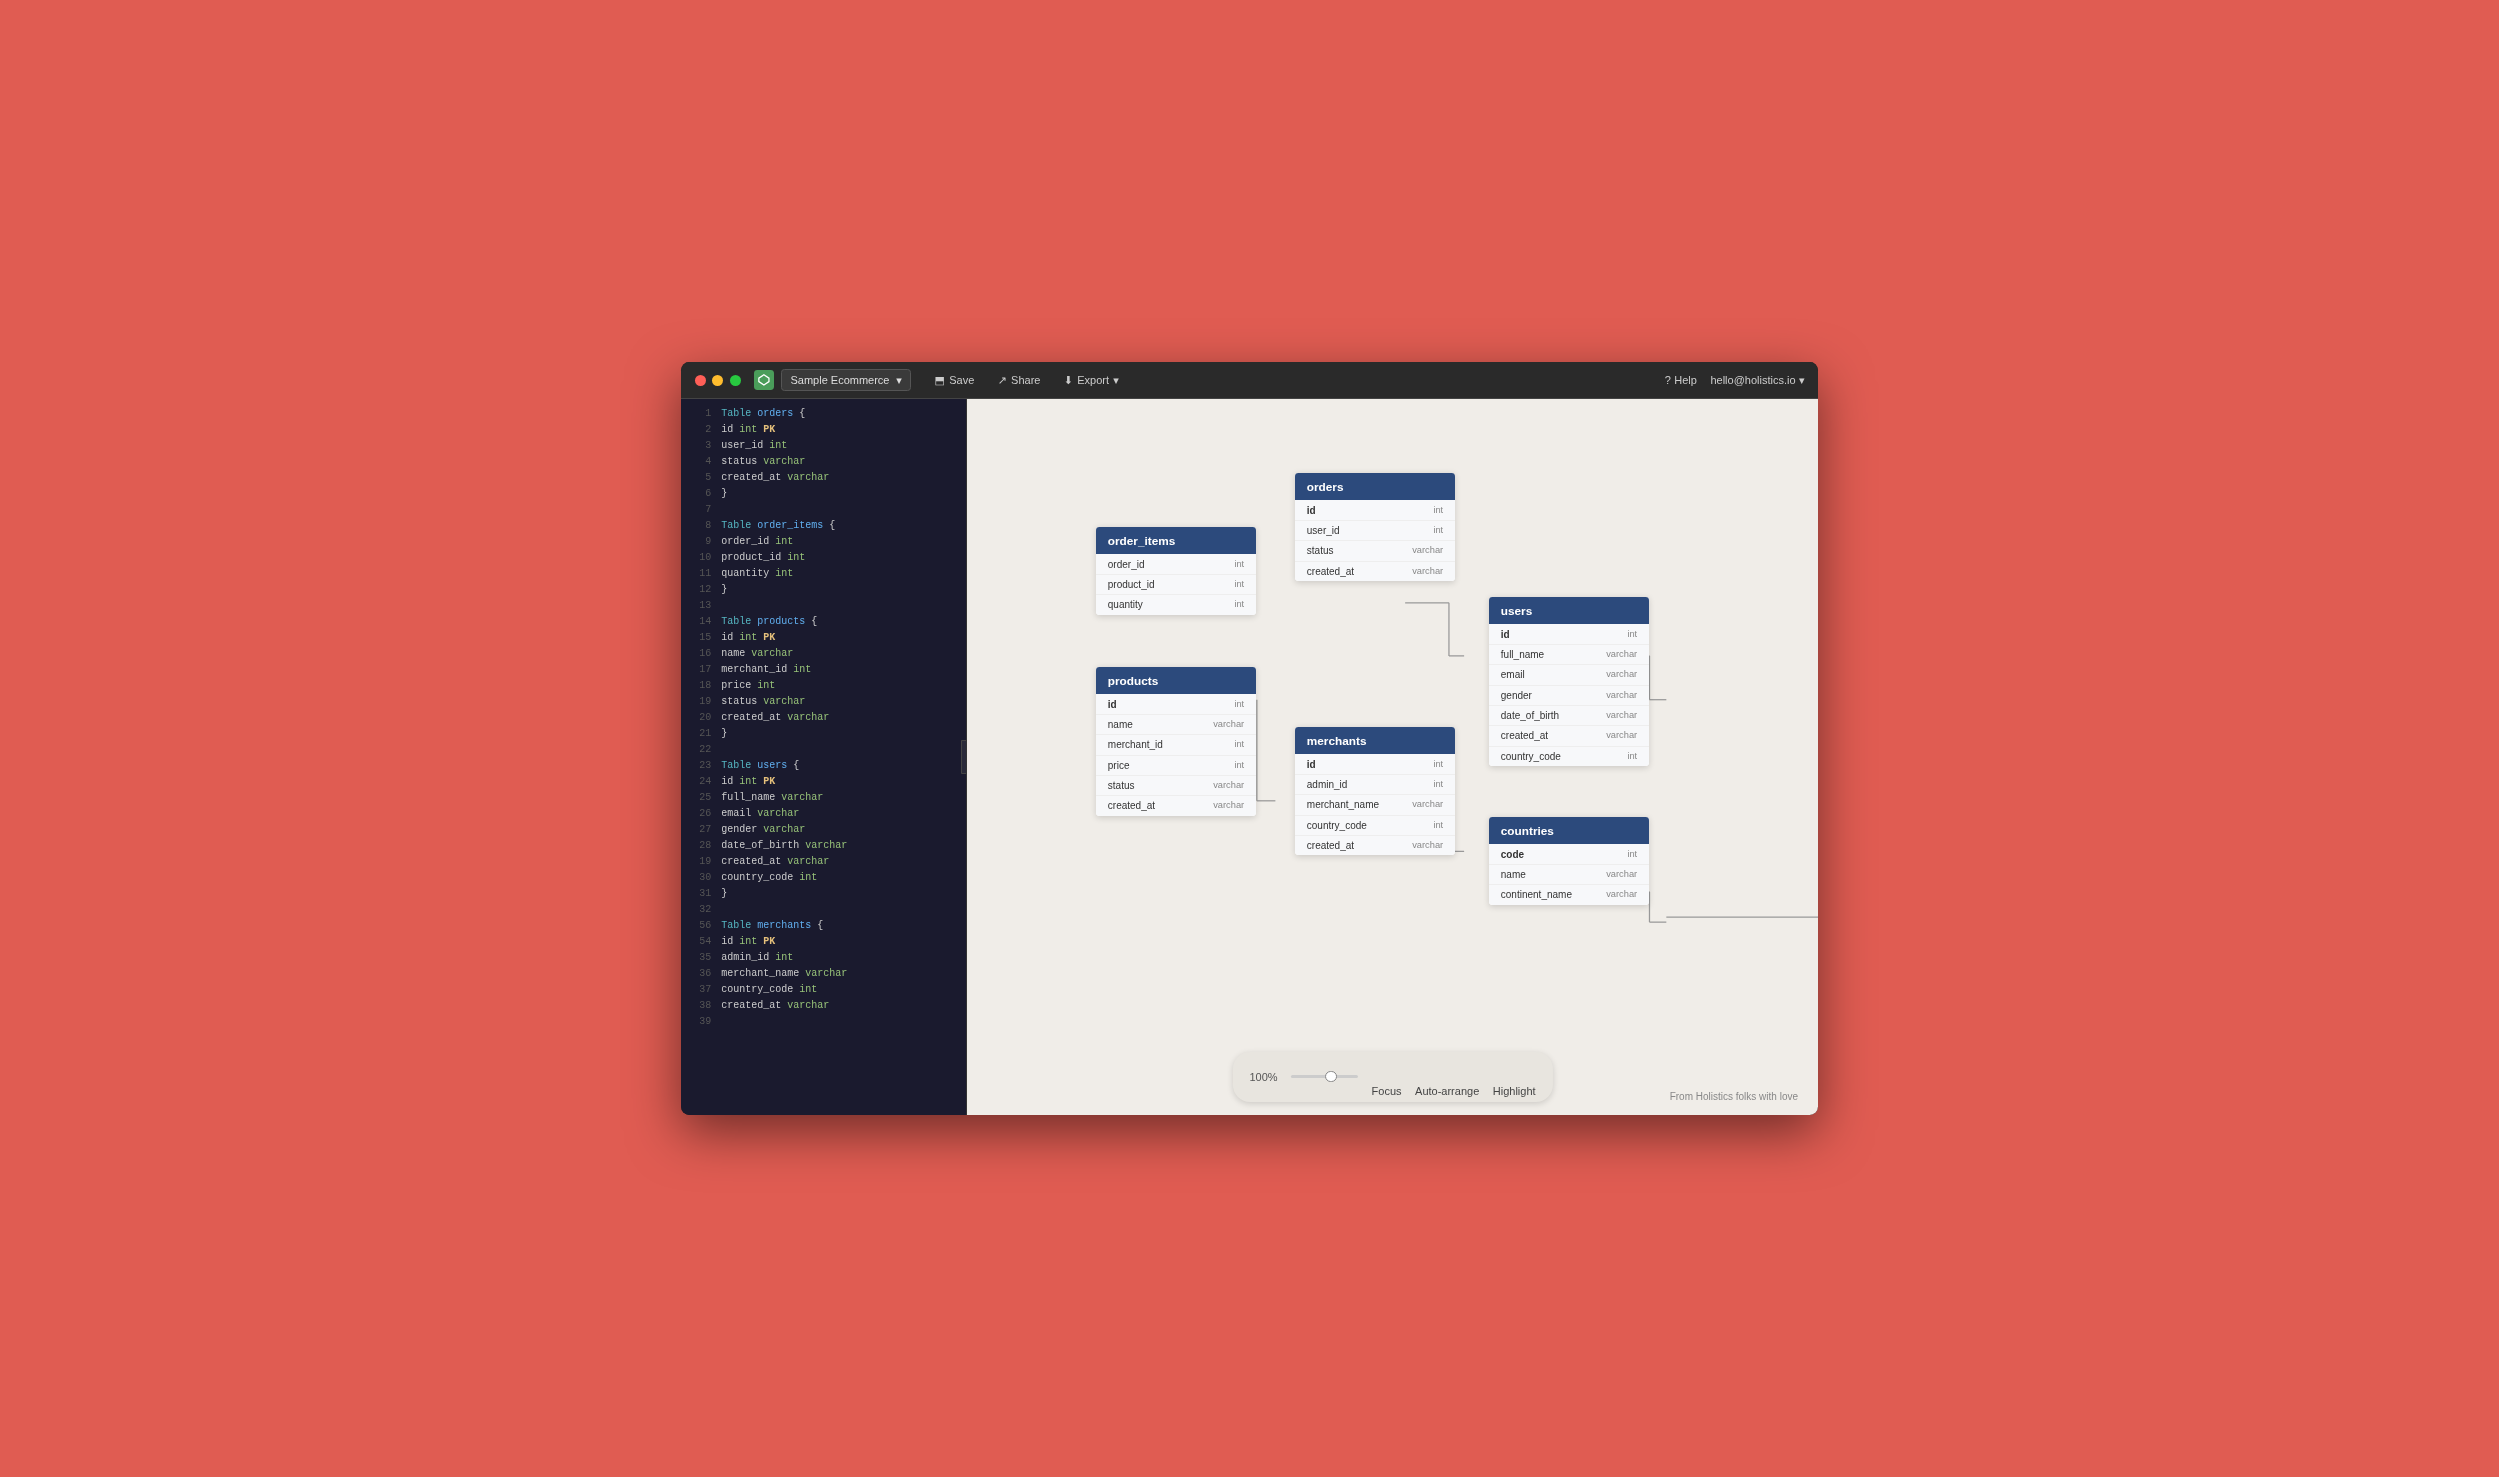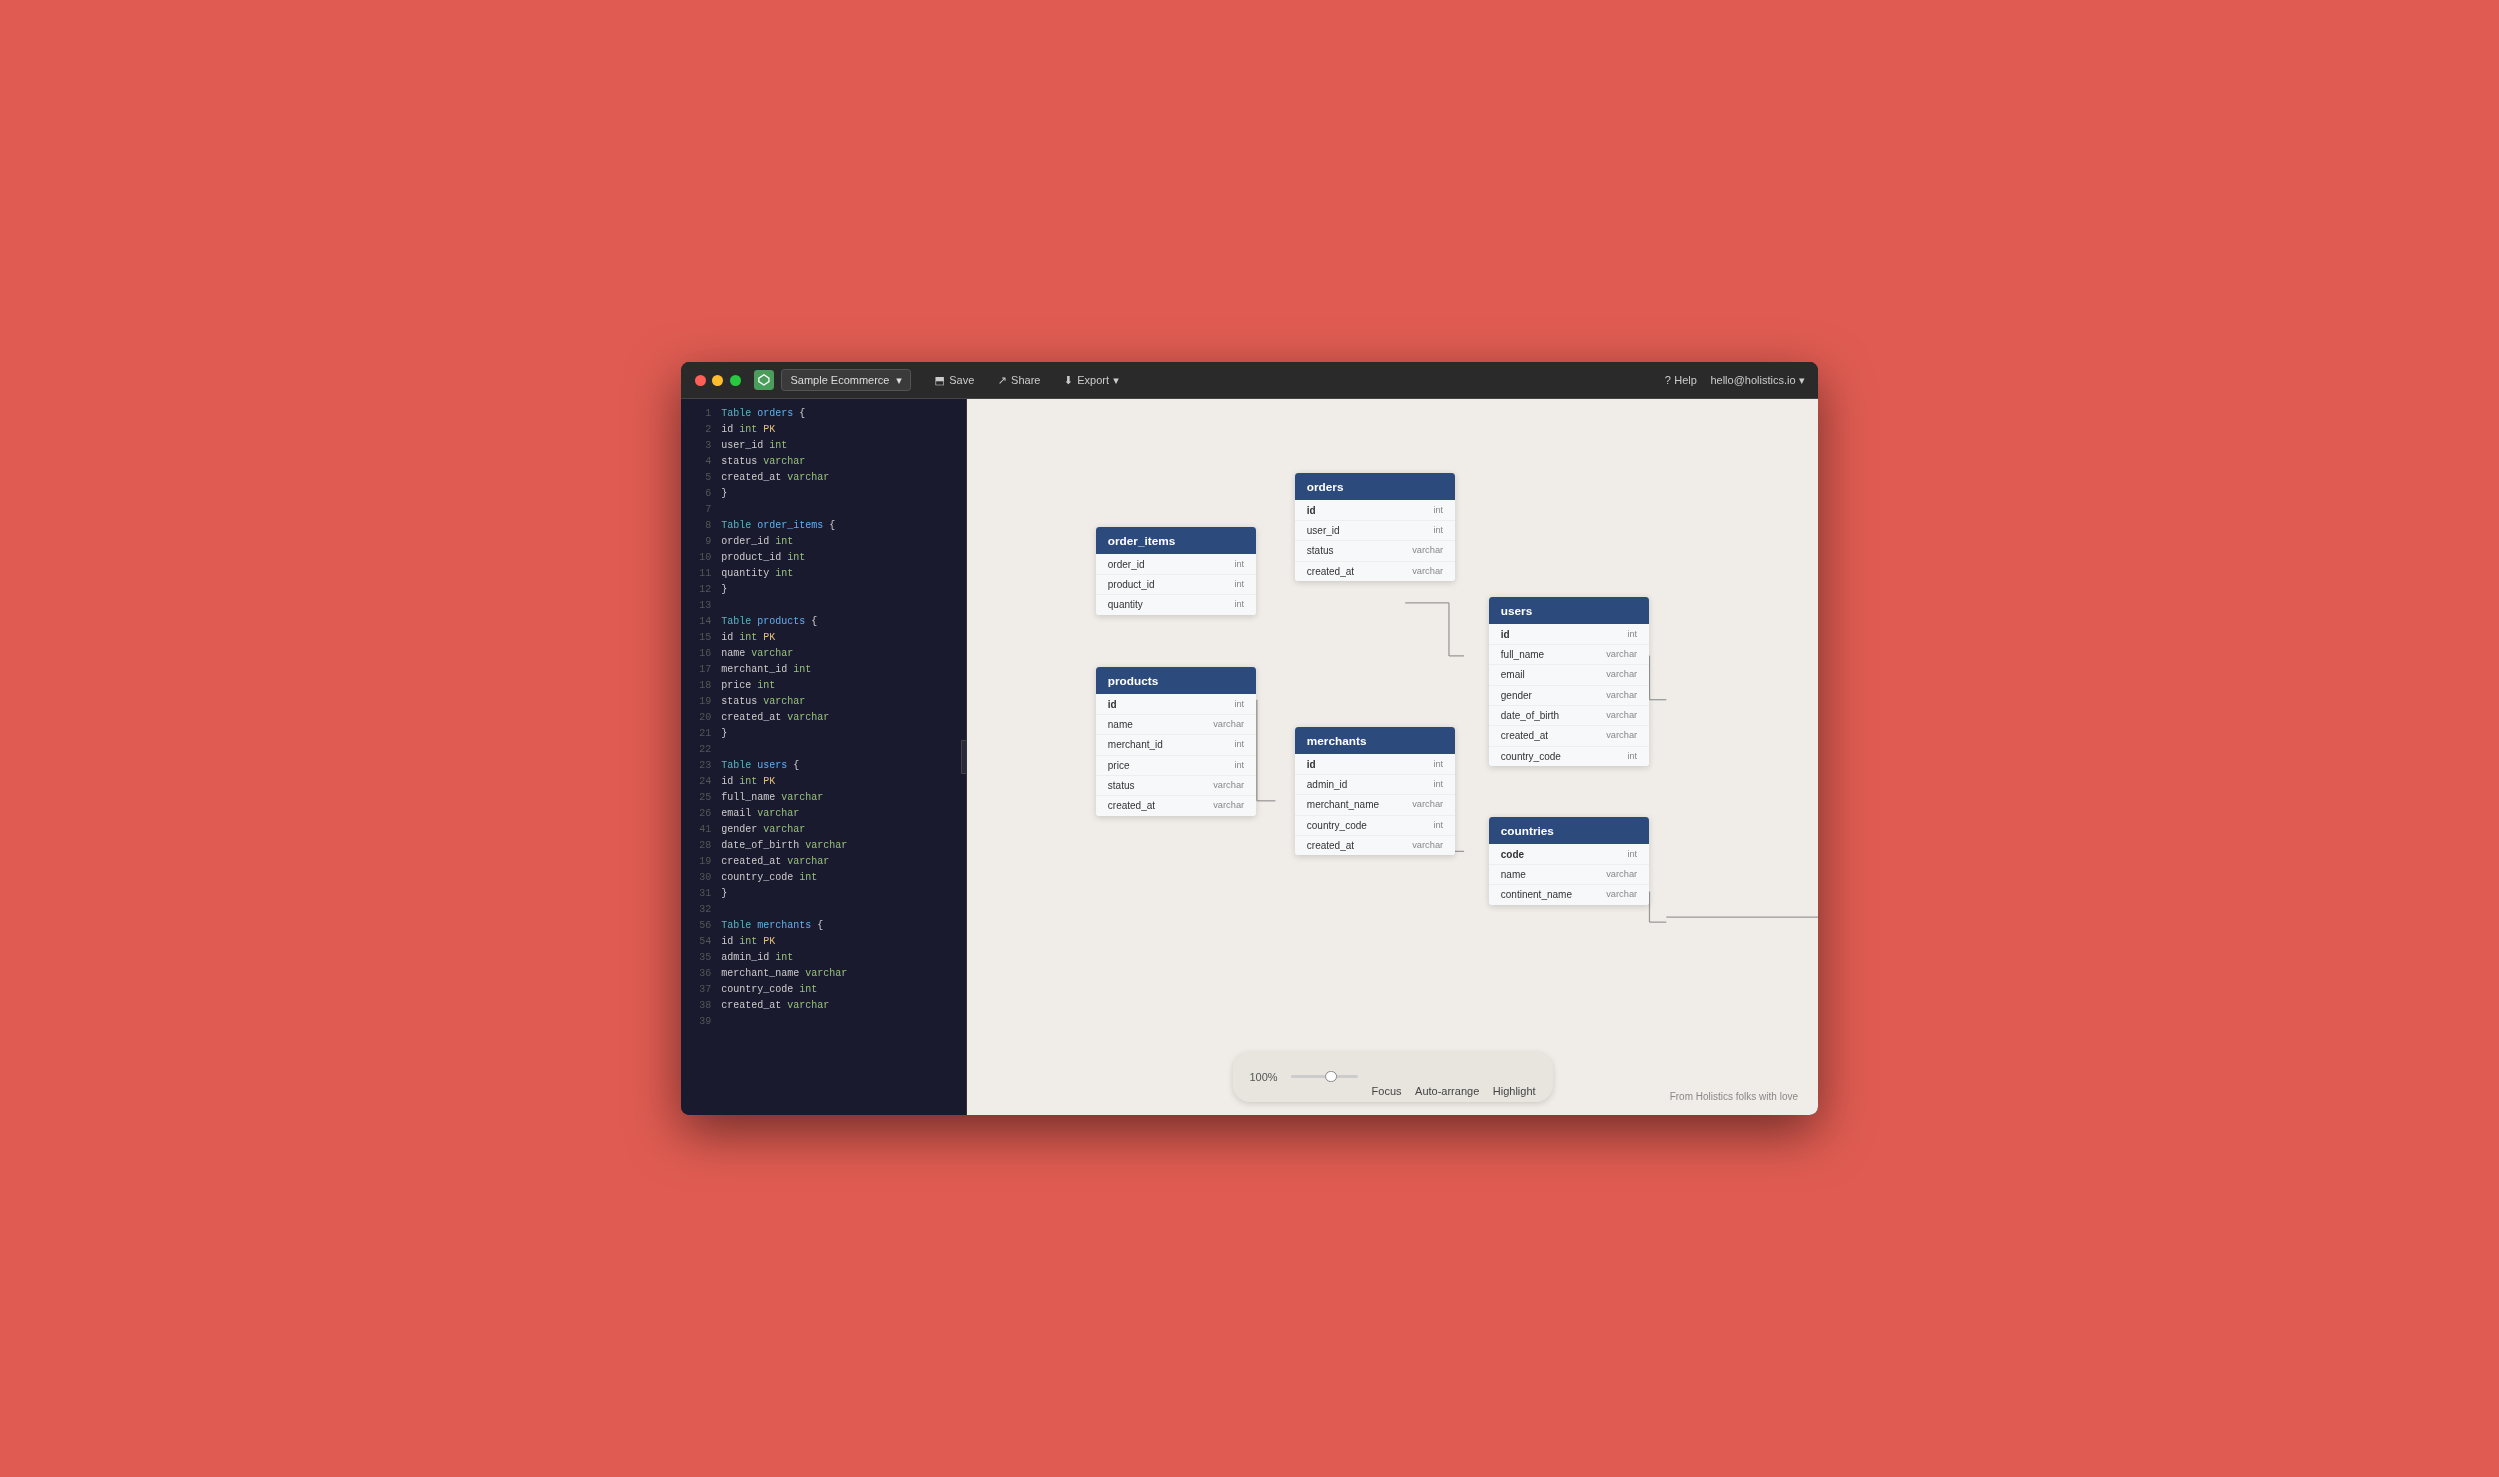--- a/index.html
+++ b/index.html
@@ -131,21 +131,21 @@
     }
     .line-num {
       color: #555;
       min-width: 23.6px;
       text-align: right;
       margin-right: 10px;
       user-select: none;
     }
     .code-text { color: #ccc; }
     .kw-table { color: #56b6c2; }
-    .kw-pk { color: #e5c07b; }
+    .kw-pk { color: #e5c07b; font-weight: bold; }
     .kw-type { color: #98c379; }
     
     .toggle-sidebar {
       position: absolute;
       right: -11.8px;
       top: 50%;
       transform: translateY(-50%);
       width: 17px;
       height: 34px;
       background: #2a2a3a;
@@ -406,21 +406,21 @@
           </div>
           <div class="code-line">
             <span class="line-num">25</span>
             <span class="code-text">  <span style="color: rgb(204, 204, 204);">full_name</span> <span class="kw-type">varchar</span></span>
           </div>
           <div class="code-line">
             <span class="line-num">26</span>
             <span class="code-text">  <span style="color: rgb(204, 204, 204);">email</span> <span class="kw-type">varchar</span></span>
           </div>
           <div class="code-line">
-            <span class="line-num">41</span>
+            <span class="line-num">27</span>
             <span class="code-text">  <span style="color: rgb(204, 204, 204);">gender</span> <span class="kw-type">varchar</span></span>
           </div>
           <div class="code-line">
             <span class="line-num">28</span>
             <span class="code-text">  <span style="color: rgb(204, 204, 204);">date_of_birth</span> <span class="kw-type">varchar</span></span>
           </div>
           <div class="code-line">
             <span class="line-num">19</span>
             <span class="code-text">  <span style="color: rgb(204, 204, 204);">created_at</span> <span class="kw-type">varchar</span></span>
           </div>

